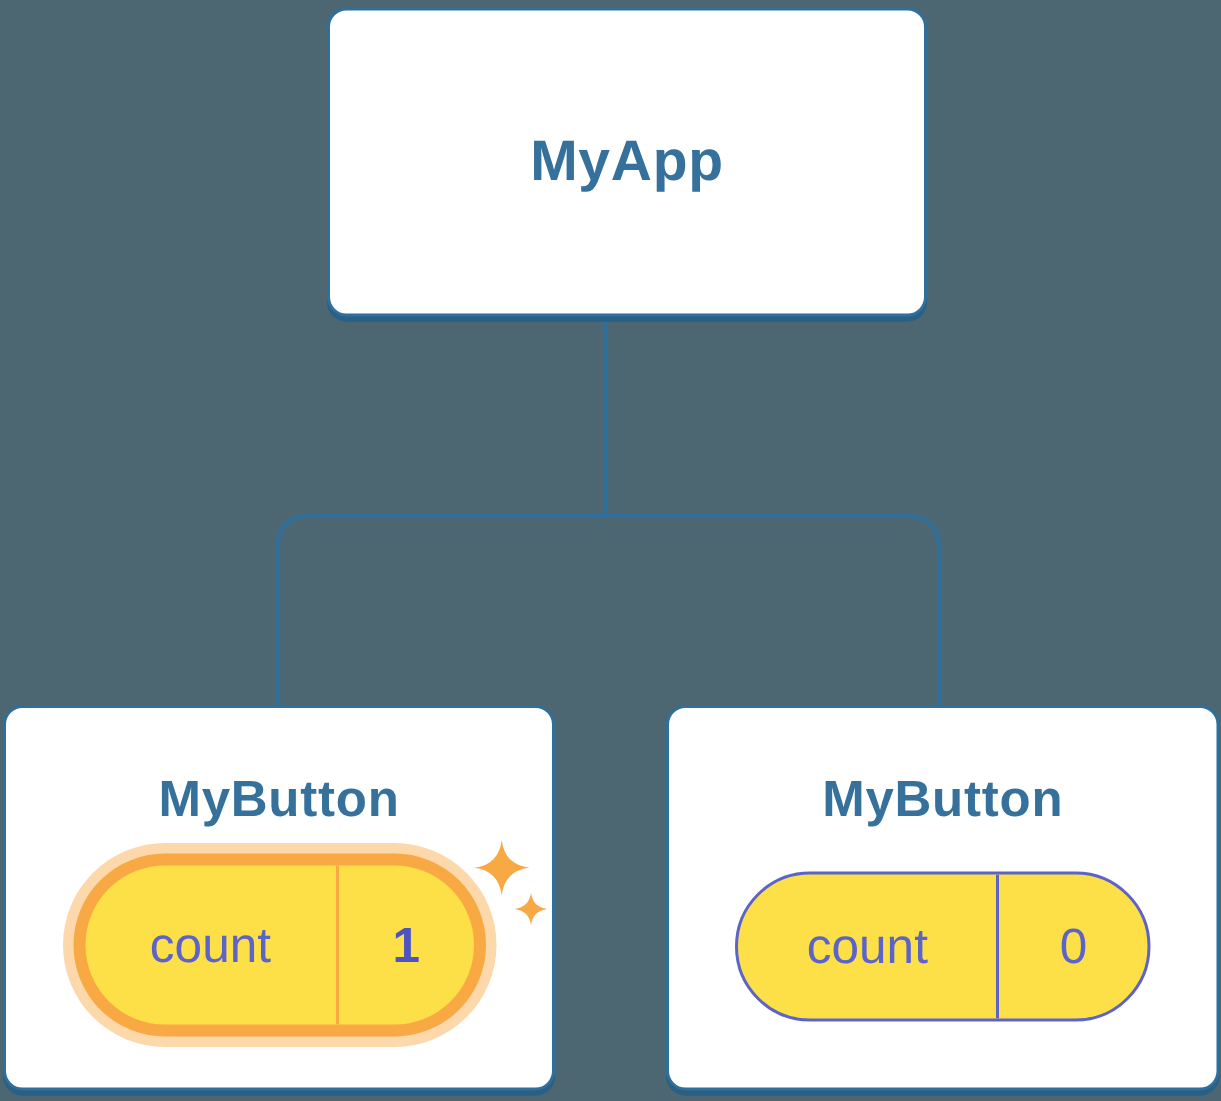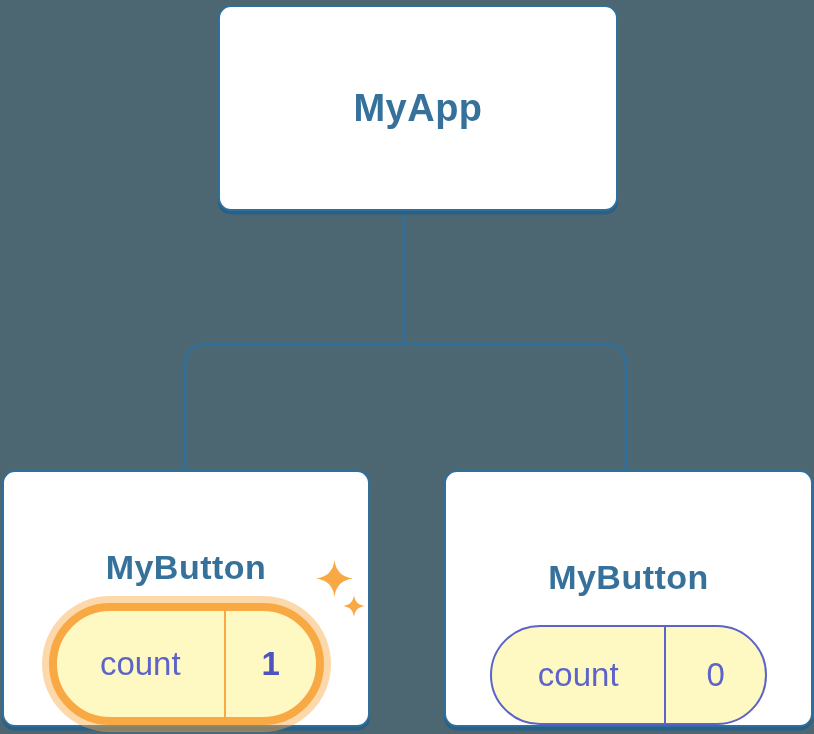--- a/index.html
+++ b/index.html
@@ -26,34 +26,33 @@
   .node-card{
     position:absolute;
     background:var(--card-bg);
     border:2.5px solid var(--stroke-blue);
     border-radius:13px;
     box-shadow:0 3.5px 0 var(--stroke-blue-dark);
     z-index:1;
     display:flex;
     flex-direction:column;
     align-items:center;
-    justify-content:flex-end;
   }
   .card-root{left:218px;top:5px;width:400px;height:206px;justify-content:center;}
   .card-child-left{left:2px;top:470px;width:368px;height:257px;}
   .card-child-right{left:444px;top:470px;width:369px;height:257px;}
   .node-label{
     color:var(--label-blue);
     font-weight:700;
     letter-spacing:0.5px;
   }
   .root-label{font-size:38px;}
   .child-label{font-size:34px;margin-top:42px;}
   .state-pill{
-    background:#fef9c3;
+    background:#fde047;
     border-radius:999px;
     display:flex;
     align-items:stretch;
     overflow:hidden;
   }
   .pill-highlighted{
     width:275px;height:122px;
     border:8px solid var(--orange);
     box-shadow:0 0 0 7px var(--orange-halo);
     margin-top:16px;

